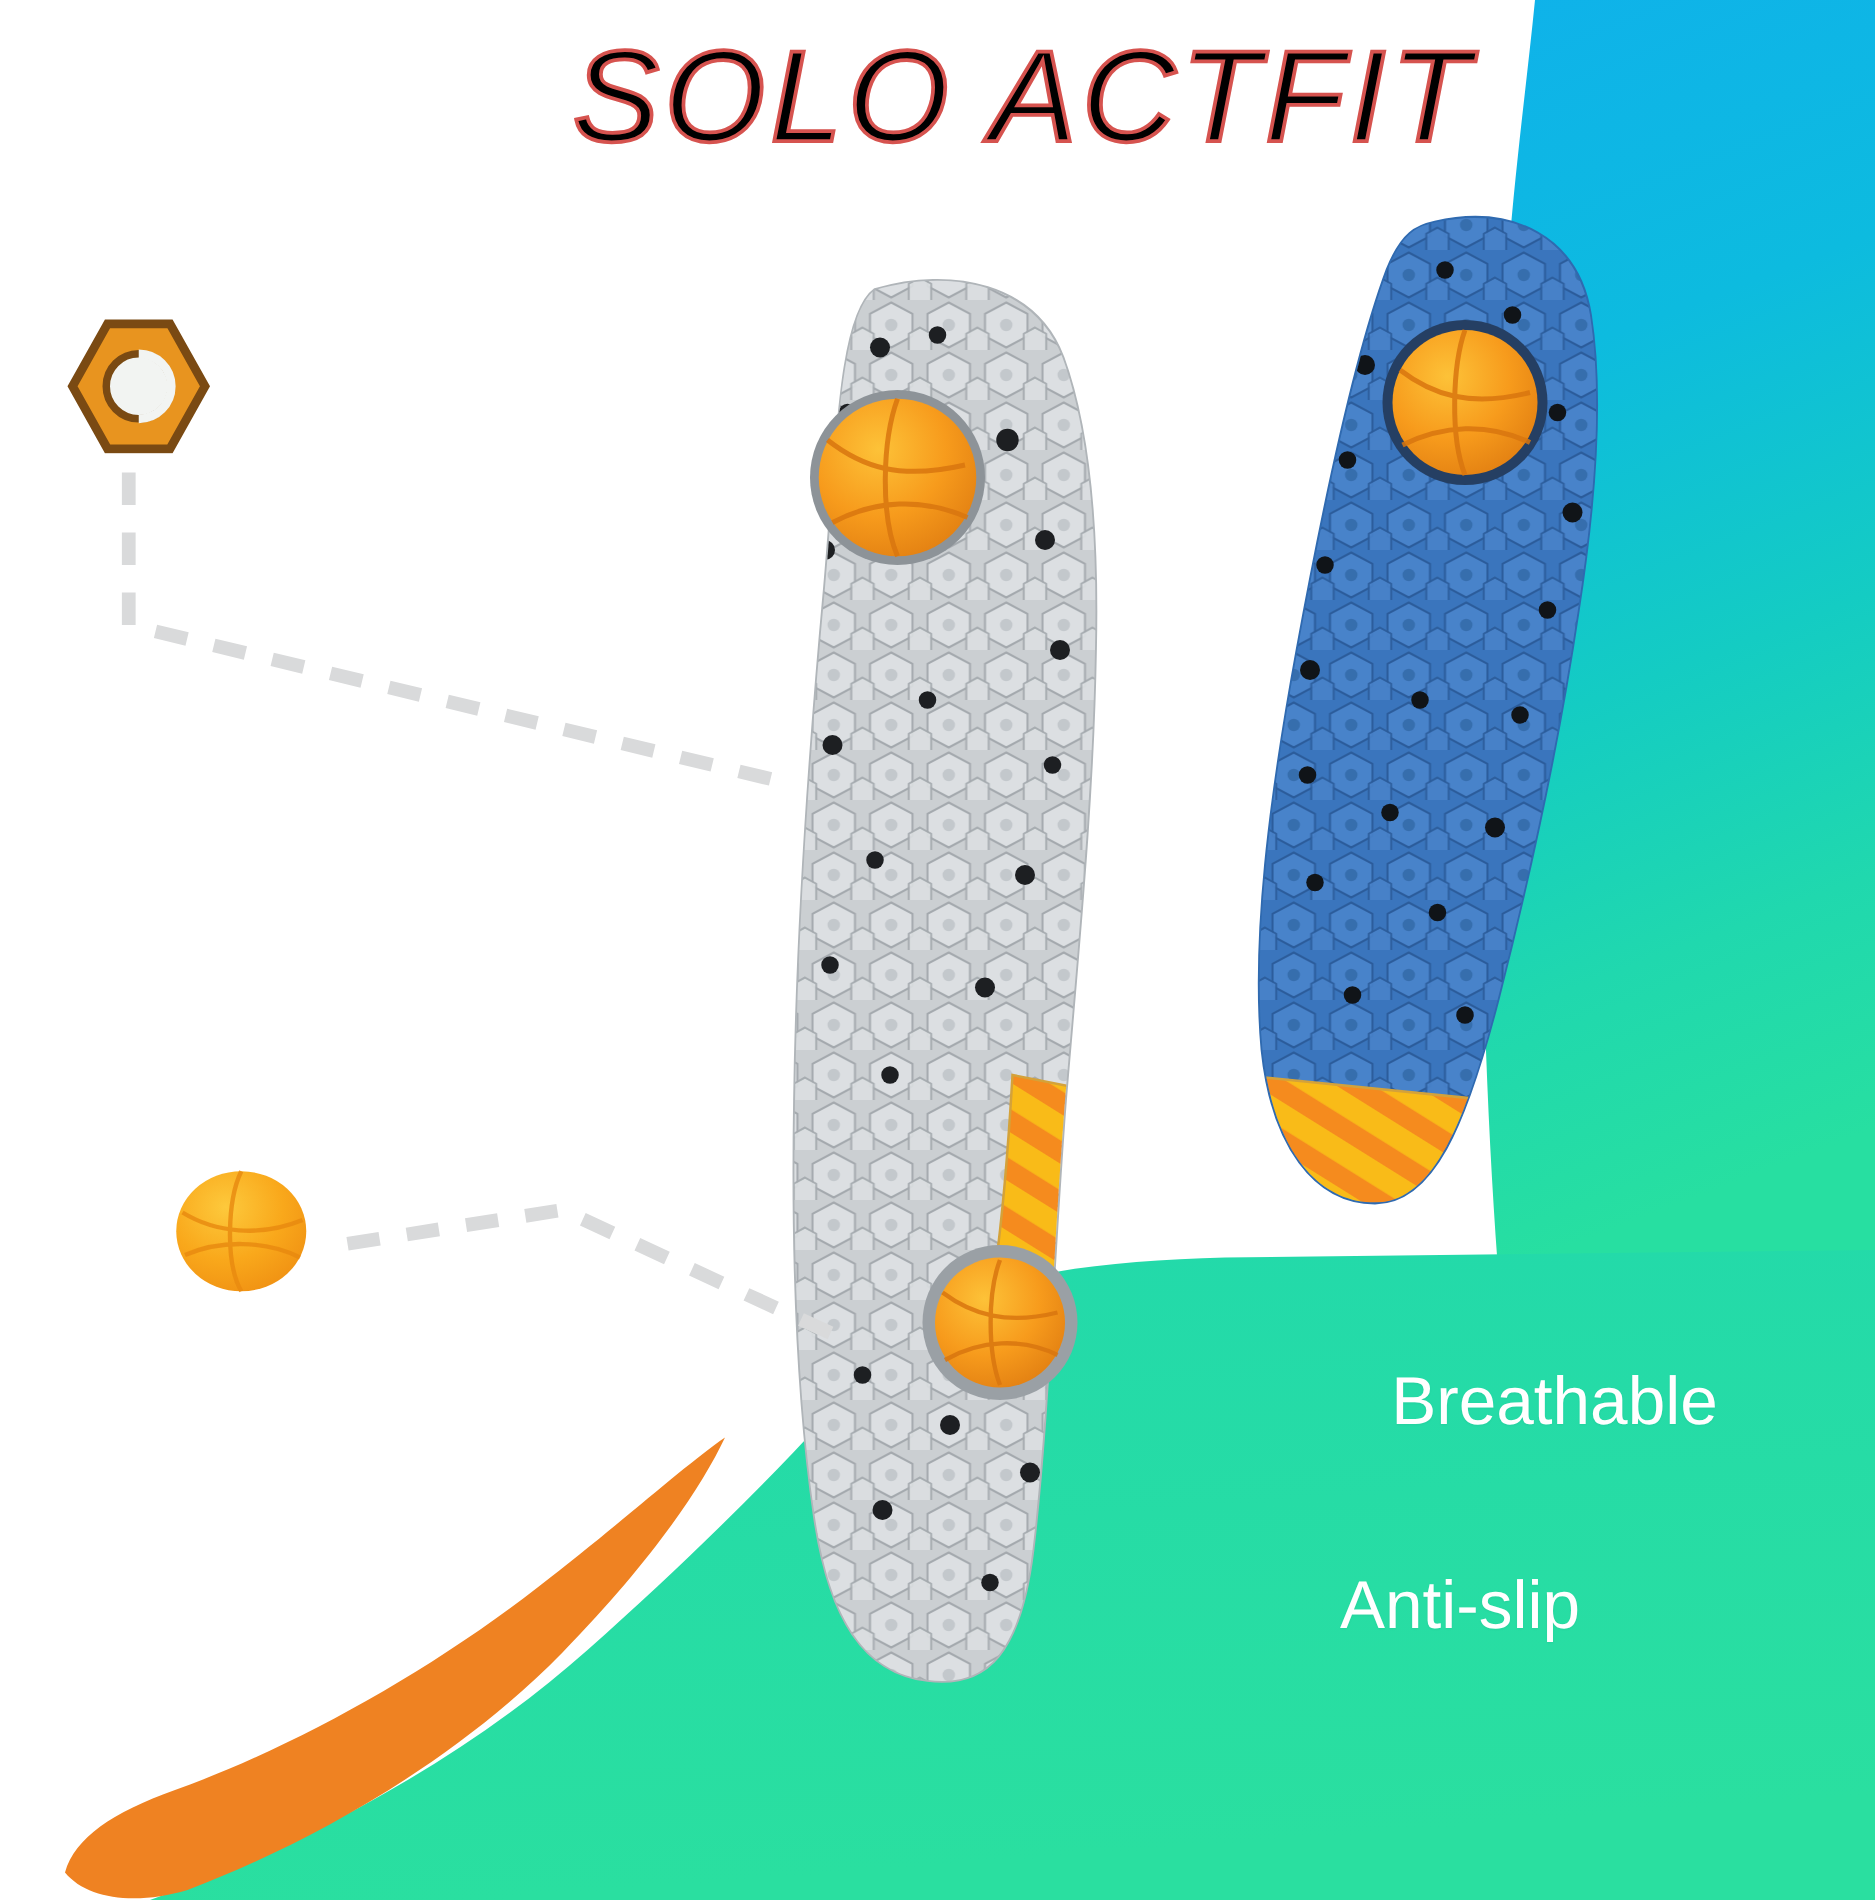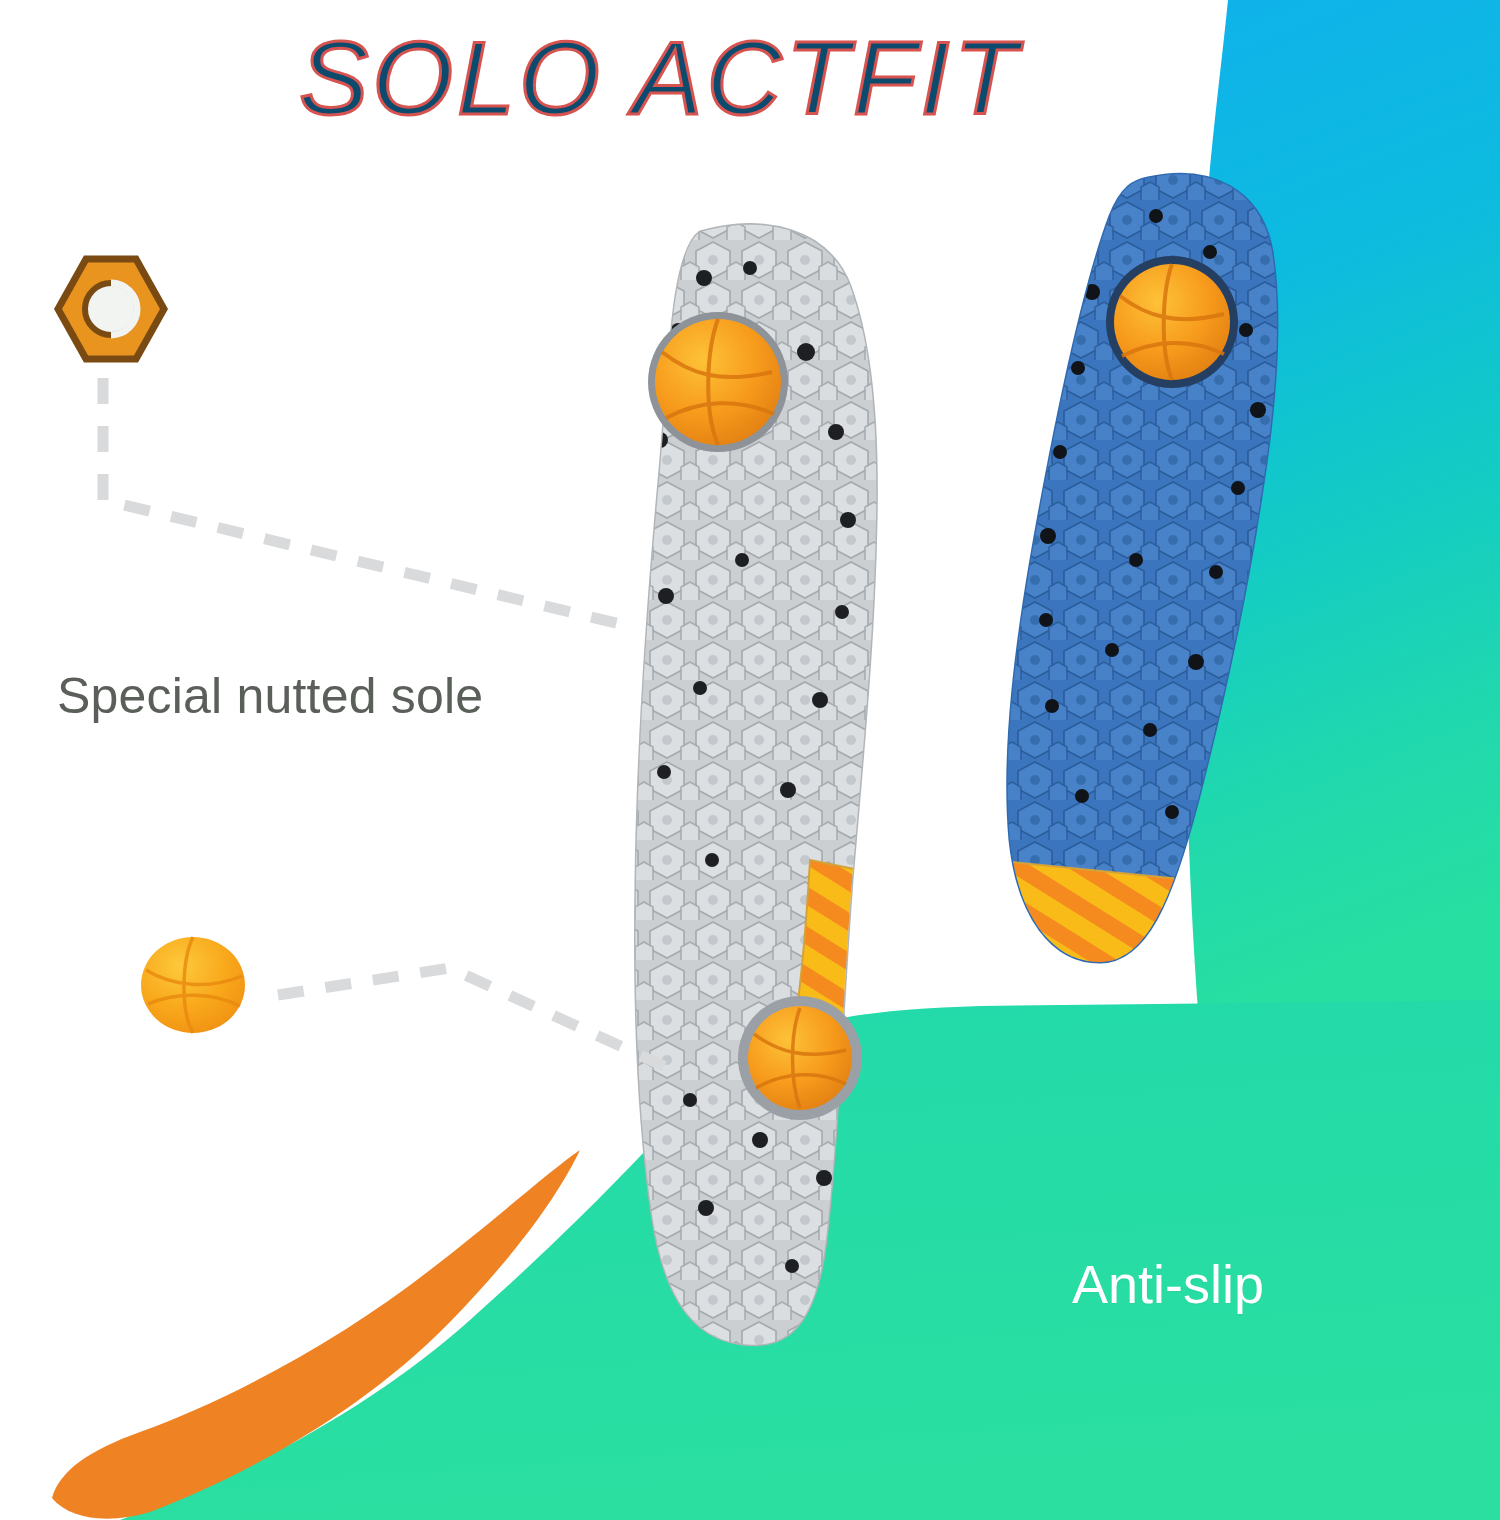--- a/index.html
+++ b/index.html
@@ -29,23 +29,23 @@
     position: absolute;
     left: 140px;
     top: 22px;
     width: 1040px;
     height: 112px;
     font-size: 104px;
     line-height: 112px;
     font-style: italic;
     font-weight: 400;
     letter-spacing: 4px;
-    color: #0c4a6e;
+    color: #000000;
     -webkit-text-stroke: 3px #d6534f;
-    text-align: center;
+    text-align: right;
     white-space: nowrap;
     user-select: none;
   }
 
   
   .callout-text {
     position: absolute;
     color: #5a5f59;
     font-size: 50px;
     line-height: 72px;
@@ -343,20 +343,20 @@
       </radialGradient>
     </defs>
     <ellipse cx="55" cy="51" rx="52" ry="48" fill="url(#ballIconGrad)"></ellipse>
     <g stroke="#e8890f" stroke-width="3.5" fill="none" opacity="0.8">
       <path d="M8,36 C34,52 70,56 104,42"></path>
       <path d="M10,70 C38,58 74,58 102,72"></path>
       <path d="M55,3 C44,26 42,76 55,99"></path>
     </g>
   </svg>
 
-  <div class="callout-text" id="label-nutted-sole">Special nutted sole</div>
-
-
+
+
+  <div class="feature-text" id="label-breathable">Breathable</div>
 
   <div class="feature-text" id="label-antislip">Anti-slip</div>
 
 
 </div>
 
 </body></html>

